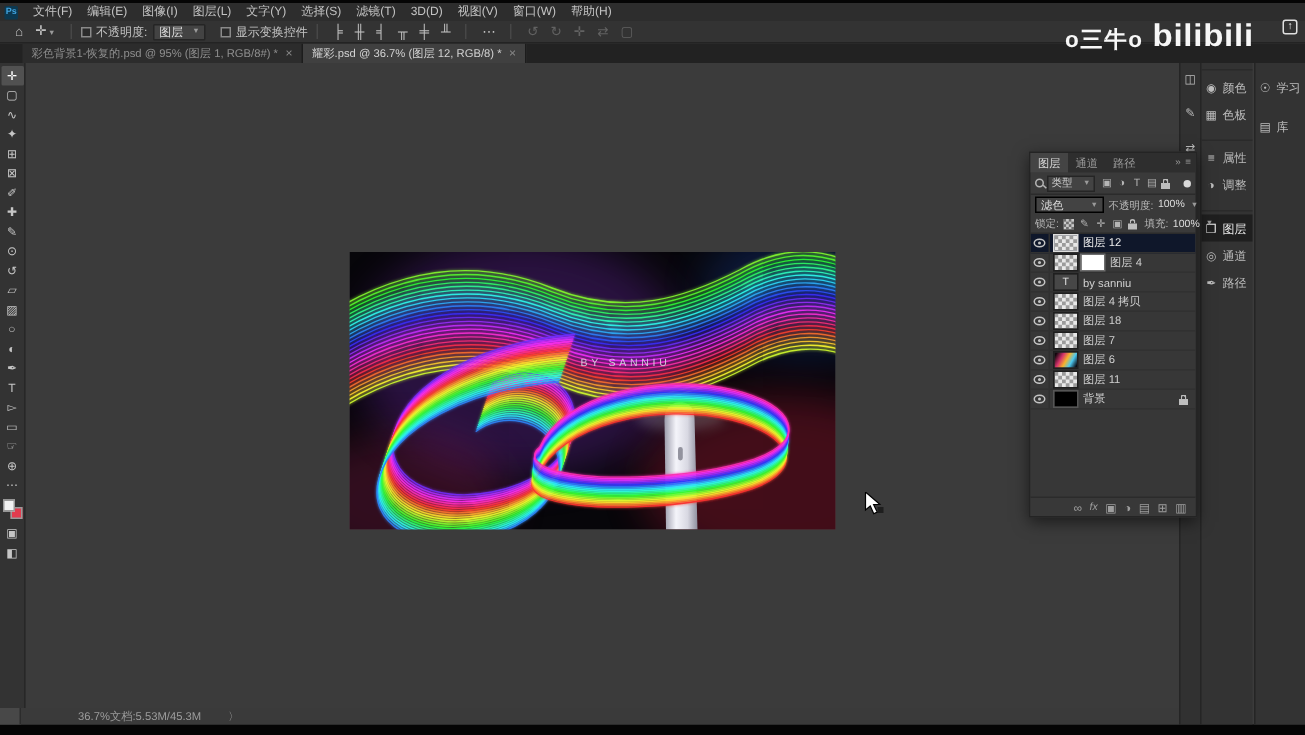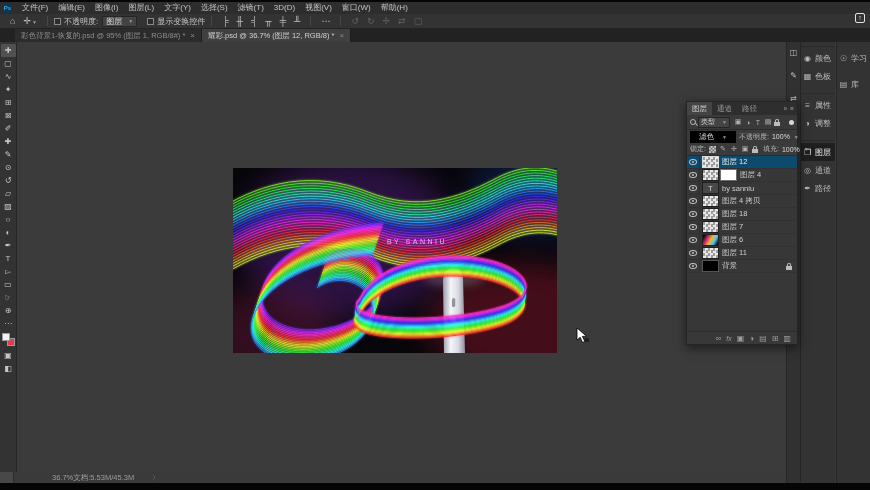--- a/index.html
+++ b/index.html
@@ -71,30 +71,30 @@
   .lp-tab.active{background:#444;color:#d8d8d8}
   .lp-tabs-right{margin-left:auto;display:flex;align-items:center;gap:3px;padding-right:3px;font-size:6.5px;color:#9a9a9a}
   .lp-filter{height:15px;display:flex;align-items:center;gap:2px;padding:0 3px;border-bottom:1px solid #2b2b2b;flex:none}
   .magic{width:6px;height:6px;border:1px solid #b5b5b5;border-radius:50%;position:relative;flex:none}
   .magic::after{content:"";position:absolute;width:3px;height:1px;background:#b5b5b5;transform:rotate(45deg);right:-2.5px;bottom:-1px}
   .lp-type-select{width:32px;height:11px;background:#434343;border:1px solid #252525;font-size:7px;color:#ccc;
     display:flex;align-items:center;justify-content:space-between;padding:0 2px;flex:none}
   .lp-filter-ic{font-size:7px;color:#b5b5b5;width:8px;text-align:center;flex:none}
   .lp-pin{width:5px;height:5px;border-radius:50%;background:#d8d8d8;margin-left:1px;flex:none}
   .lp-blend{height:13px;display:flex;align-items:center;gap:3px;padding:0 3px;flex:none}
-  .lp-blend-select{width:46px;height:11px;background:#434343;border:6px solid #000000;font-size:7.5px;color:#ddd;
+  .lp-blend-select{width:46px;height:11px;background:#434343;border:1px solid #000000;font-size:7.5px;color:#ddd;
     display:flex;align-items:center;justify-content:space-between;padding:0 3px;flex:none}
   .lp-row-label{font-size:7px;color:#b8b8b8;white-space:nowrap}
   .lp-lock{height:13px;display:flex;align-items:center;gap:3px;padding:0 3px;border-bottom:1px solid #2b2b2b;flex:none}
   .minichecker{width:7px;height:7px;background:repeating-conic-gradient(#c9c9c9 0 25%,#6e6e6e 0 50%) 0 0/3.5px 3.5px;flex:none}
   .lockic{width:6px;height:4px;background:#bdbdbd;position:relative;margin-top:3px;flex:none}
   .lockic::before{content:"";position:absolute;left:1px;top:-3px;width:2px;height:2px;border:1px solid #bdbdbd;border-bottom:none;border-radius:2px 2px 0 0}
   .lp-list{flex:1;background:#373737;overflow:hidden}
   .lrow{height:13px;display:flex;align-items:center;padding-left:0;border-bottom:1px solid #313131}
-  .lrow.selected{background:#0c4a6e}
+  .lrow.selected{background:#0f172a}
   .eyebox{width:13px;align-self:stretch;display:flex;align-items:center;justify-content:center;border-right:1px solid #303030;flex:none}
   .eyeic{width:8px;height:6px;border:1px solid #c4c4c4;border-radius:50%;position:relative}
   .eyeic::after{content:"";position:absolute;left:2px;top:1px;width:2px;height:2px;border-radius:50%;background:#c4c4c4}
   .lthumb{width:15px;height:10px;margin-left:3px;flex:none;outline:1px solid #1f1f1f;
     background:repeating-conic-gradient(#e8e8e8 0 25%,#9b9b9b 0 50%) 0 0/5px 5px}
   .lrow.selected .lthumb{outline:1px solid #ddd}
   .lthumb.black{background:#000;outline:1px solid #555}
   .lthumb.ttext{background:#474747;display:flex;align-items:center;justify-content:center;font-size:7px;color:#e0e0e0}
   .lthumb.art{background:linear-gradient(120deg,#14060e 8%,#d6336c 32%,#f7b32b 52%,#4cc9f0 72%,#0b0b14 95%)}
   .lmask{width:15px;height:10px;background:#fff;outline:1px solid #6e6e6e;margin-left:3px;flex:none}
@@ -518,15 +518,19 @@
 
   <div class="abs statusbar">
     <span class="status-corner"></span>
     <span class="status-zoom">36.7%</span>
     <span class="status-doc">文档:5.53M/45.3M</span>
     <span class="status-expand">〉</span>
   </div>
 
   <div class="abs bottom-black"></div>
 
+  <div class="abs watermark">
+    <span class="wm-uploader">o三牛o</span>
+    <span class="wm-platform">bilibili</span>
+  </div>
   <div class="abs wm-share">↑</div>
 
 </div>
 
 </body></html>

